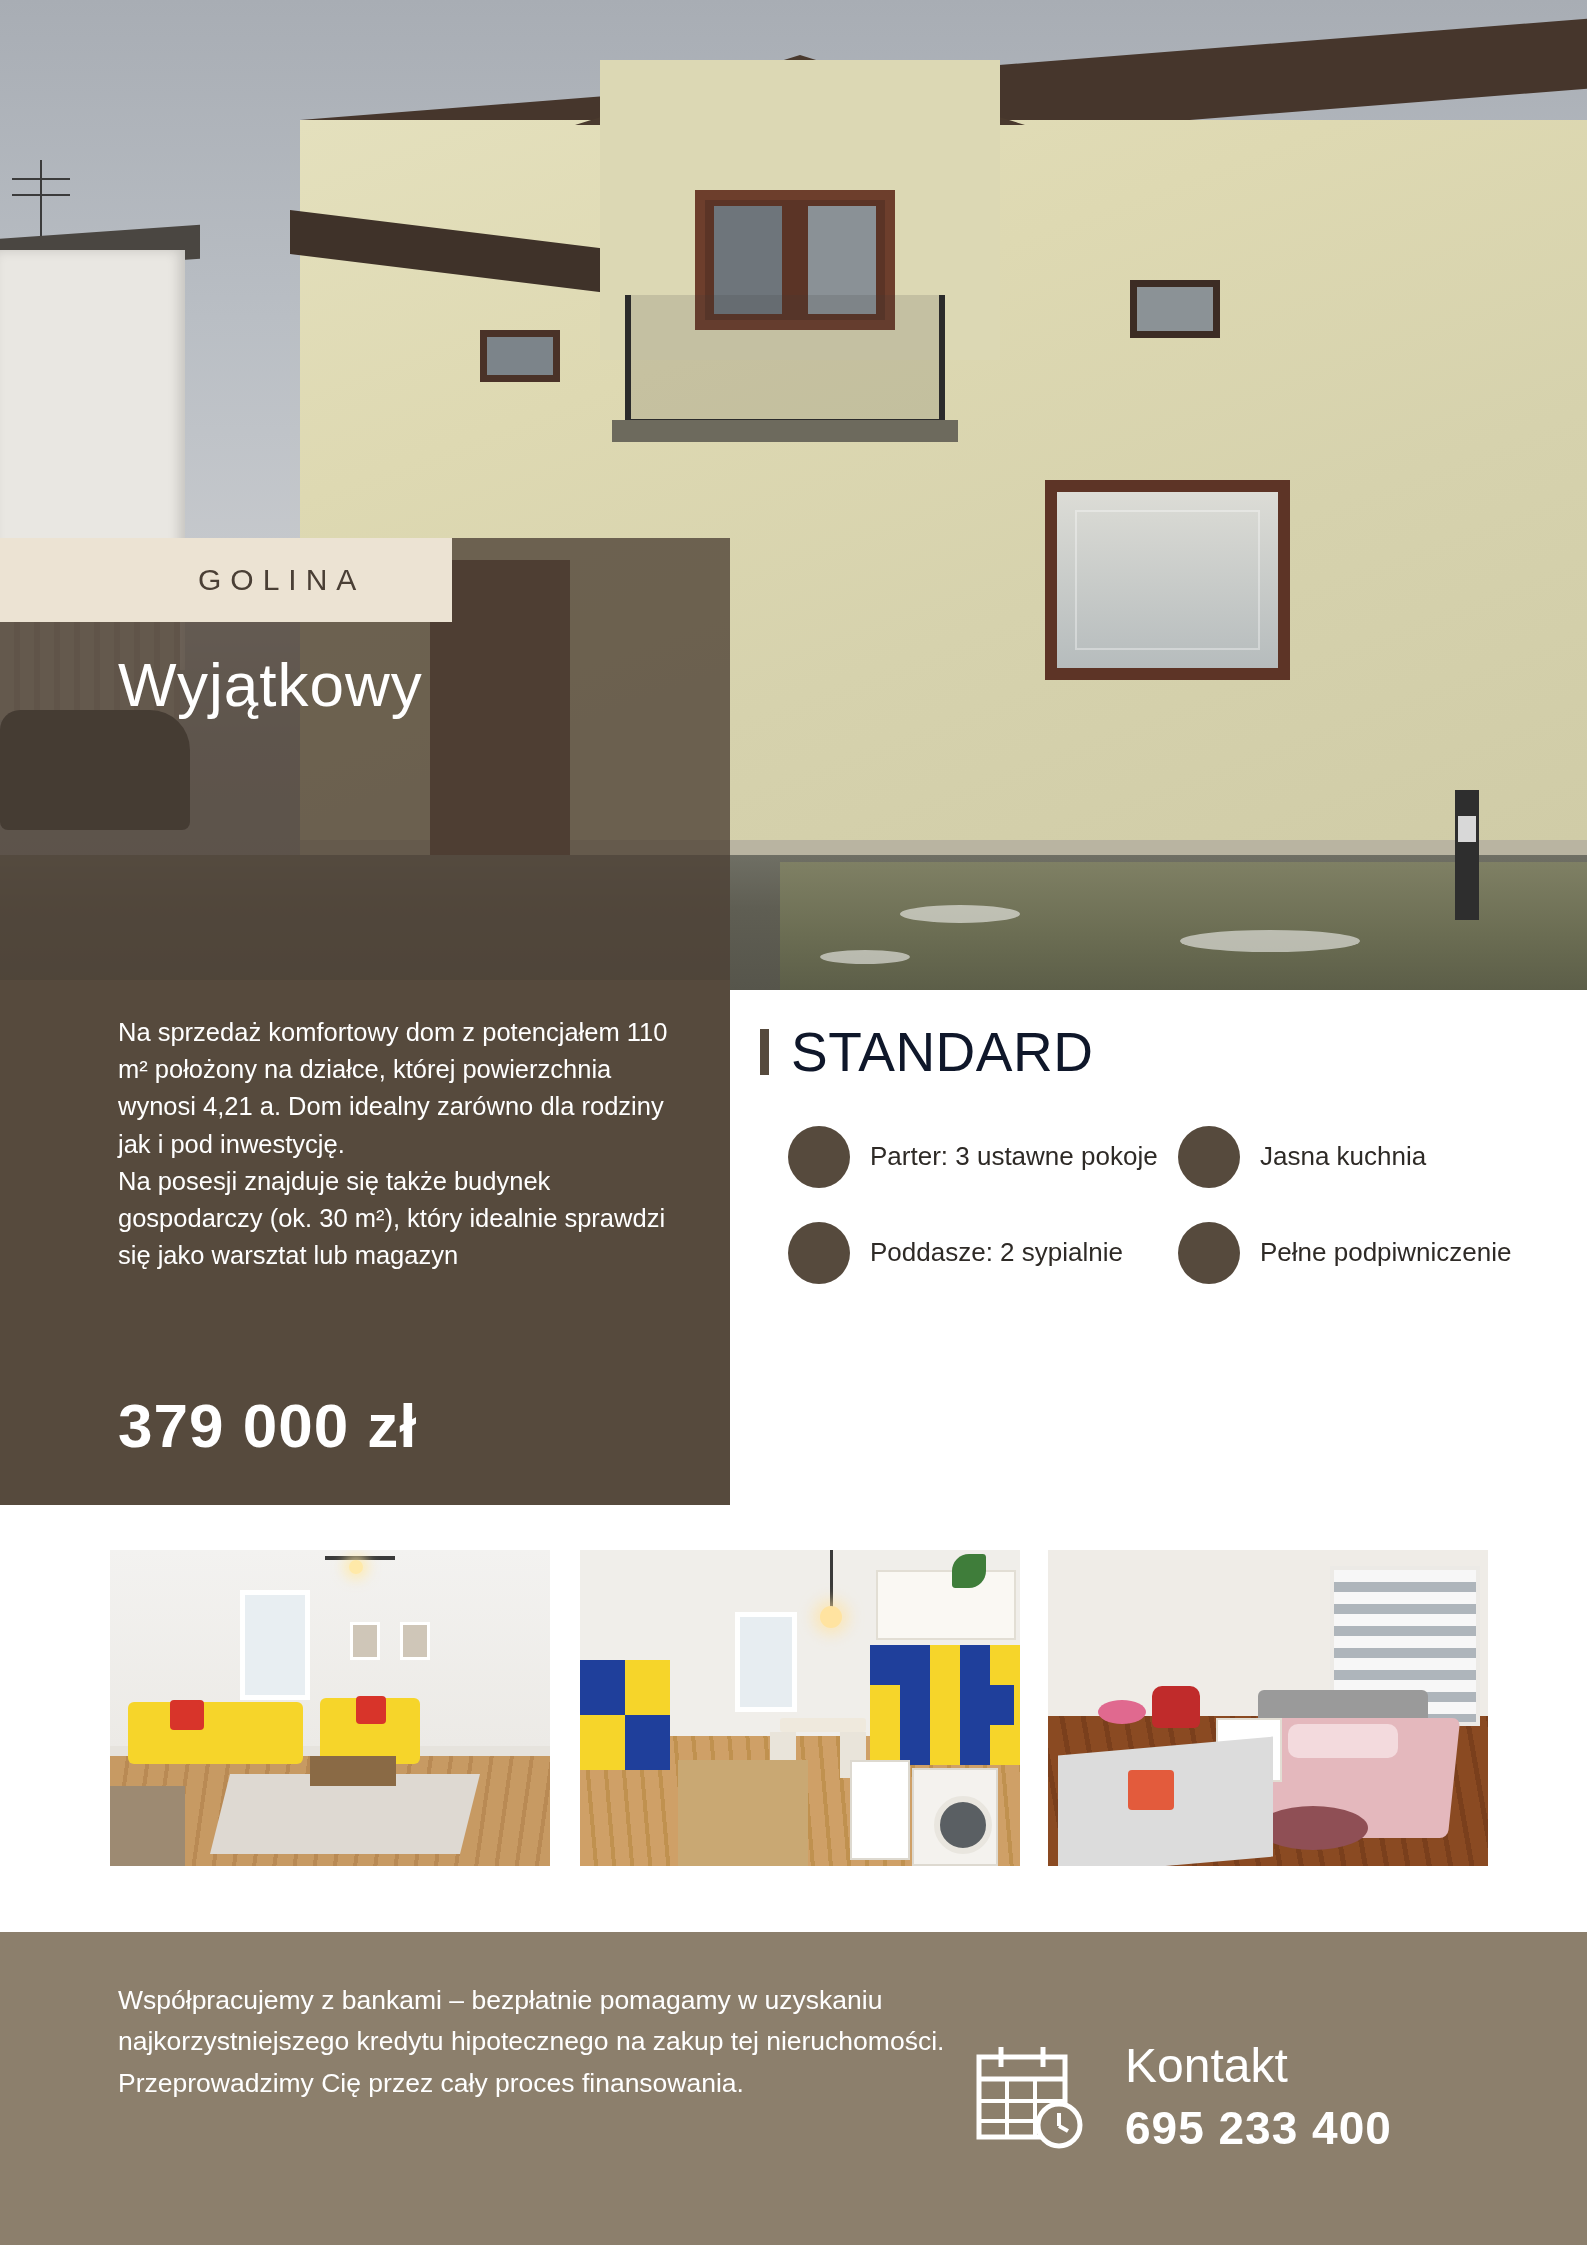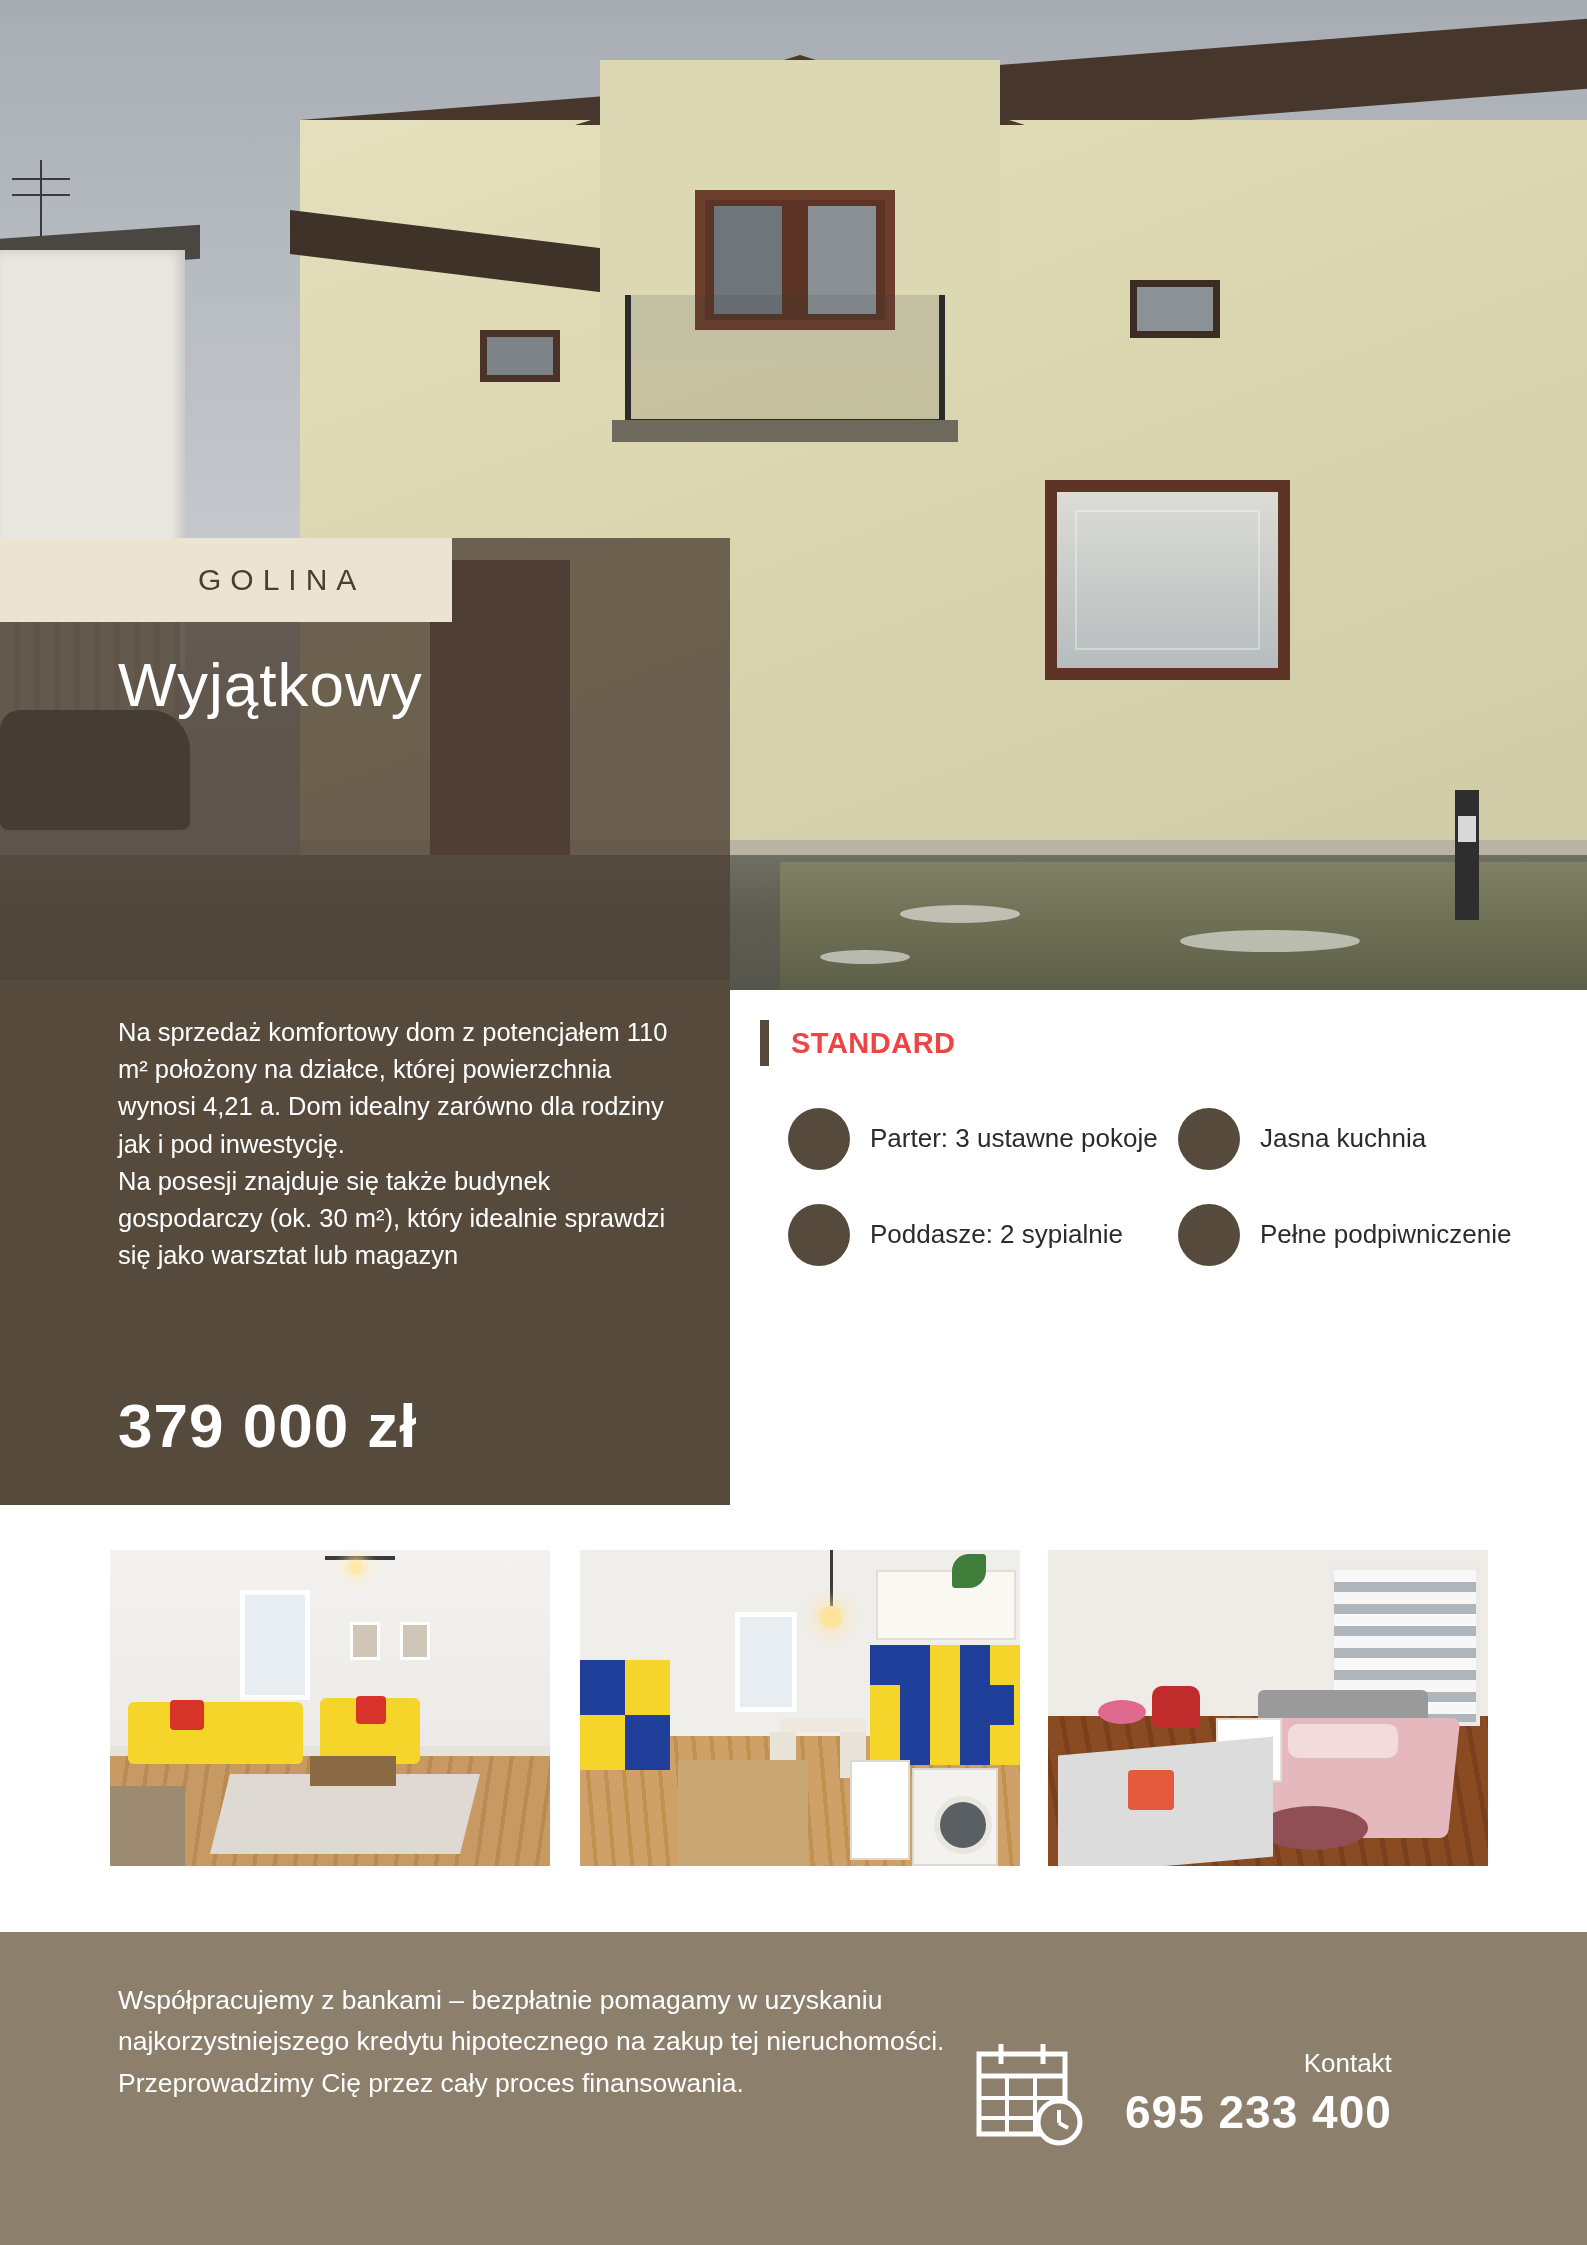--- a/index.html
+++ b/index.html
@@ -191,21 +191,21 @@
   }
   .price {
     position: absolute; left: 118px; top: 1390px;
     font-size: 62px; font-weight: 700; color: #ffffff; letter-spacing: 1px;
   }
 
   
   .std-wrap { position: absolute; left: 760px; top: 1020px; width: 790px; }
   .std-head { display: flex; align-items: center; gap: 22px; }
   .std-bar { width: 9px; height: 46px; background: #564a3d; }
-  .std-title { font-size: 29px; font-weight: 700; color: #ef4444; letter-spacing: .5px; }
+  .std-title { font-size: 55px; font-weight: 400; color: #0f172a; letter-spacing: .5px; }
 
   .std-list { margin-top: 44px; margin-left: 40px; }
   .std-item { display: flex; align-items: center; gap: 26px; margin-bottom: 25px; }
   .check { width: 22px; height: 22px; position: relative; flex: none; }
   .check::before {
     content: ""; position: absolute; left: 2px; top: 9px; width: 9px; height: 3px;
     background: #4d4034; transform: rotate(45deg);
   }
   .check::after {
     content: ""; position: absolute; left: 7px; top: 3px; width: 18px; height: 3px;
@@ -303,21 +303,21 @@
     color: #ffffff;
   }
   .footer-text {
     position: absolute; left: 118px; top: 48px; width: 830px;
     font-size: 26.5px; line-height: 1.56; white-space: pre-line;
   }
   .contact-block {
     position: absolute; left: 975px; top: 108px; display: flex; align-items: center; gap: 32px;
   }
   .cal-icon { width: 118px; height: 108px; position: relative; flex: none; }
-  .contact-label { font-size: 26px; font-weight: 300; line-height: 1.1; text-align: right; }
+  .contact-label { font-size: 48px; font-weight: 300; line-height: 1.1; }
   .contact-phone { font-size: 46px; font-weight: 700; letter-spacing: 1px; margin-top: 8px; }
 </style>
 </head>
 <body>
 
 <div class="page">
 
   <div class="hero">
     <div class="hero-sky"></div>
 

